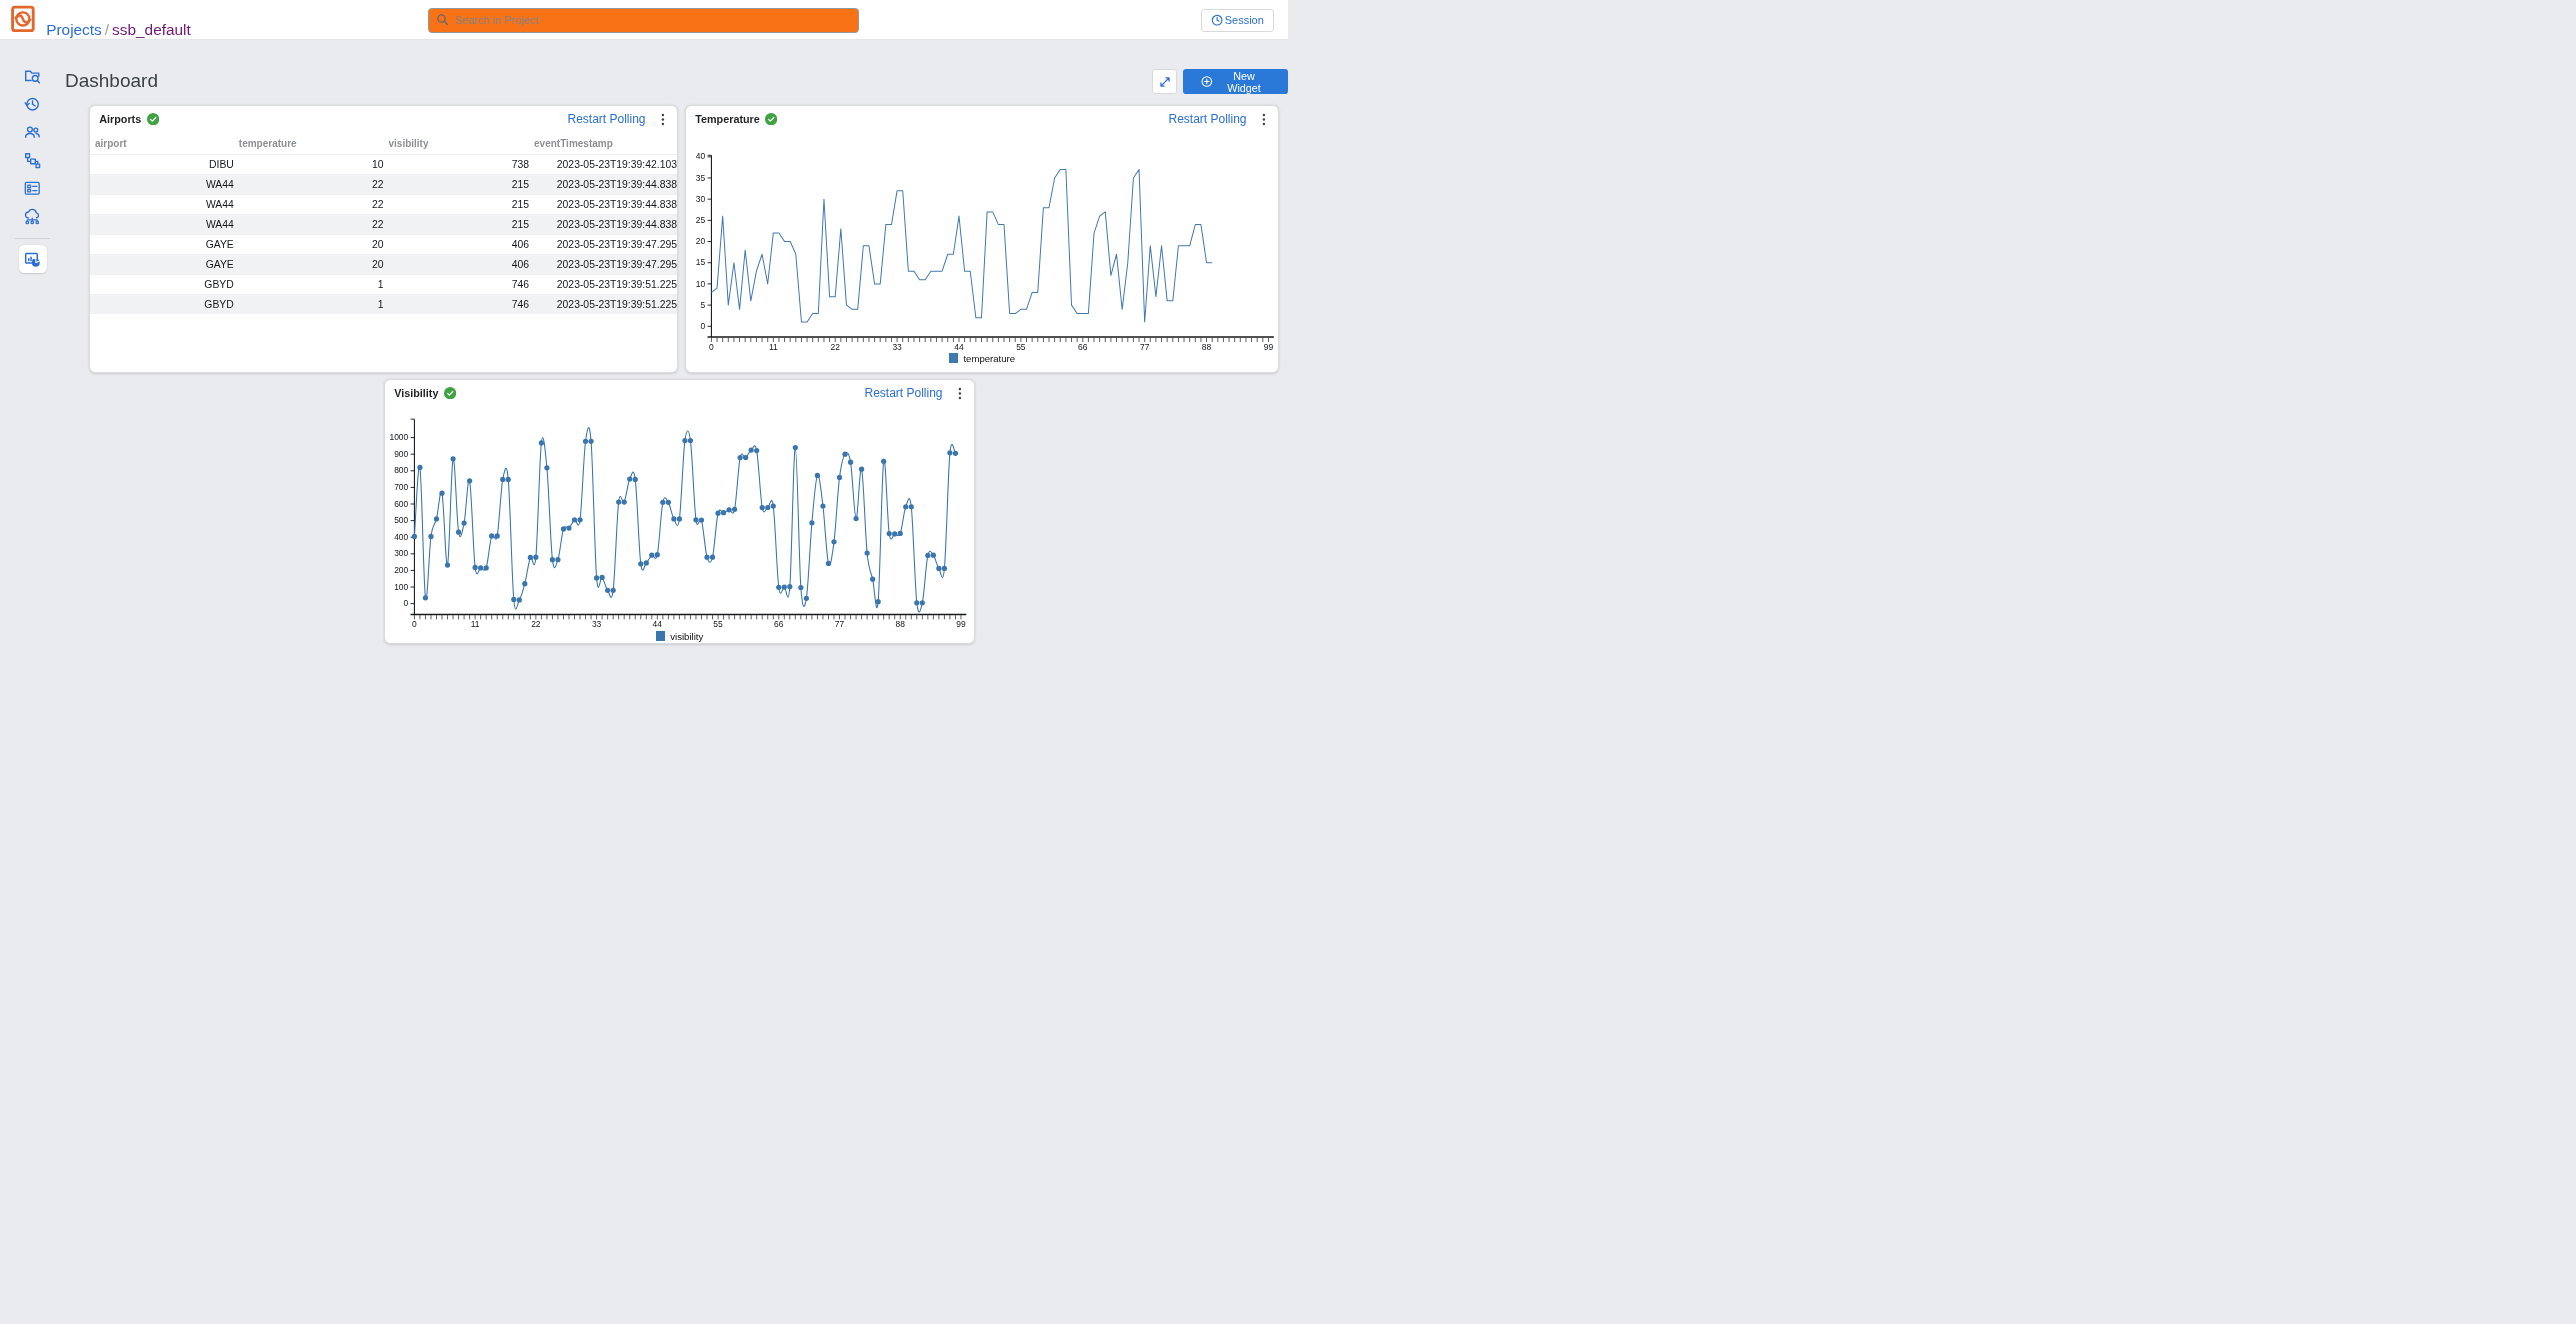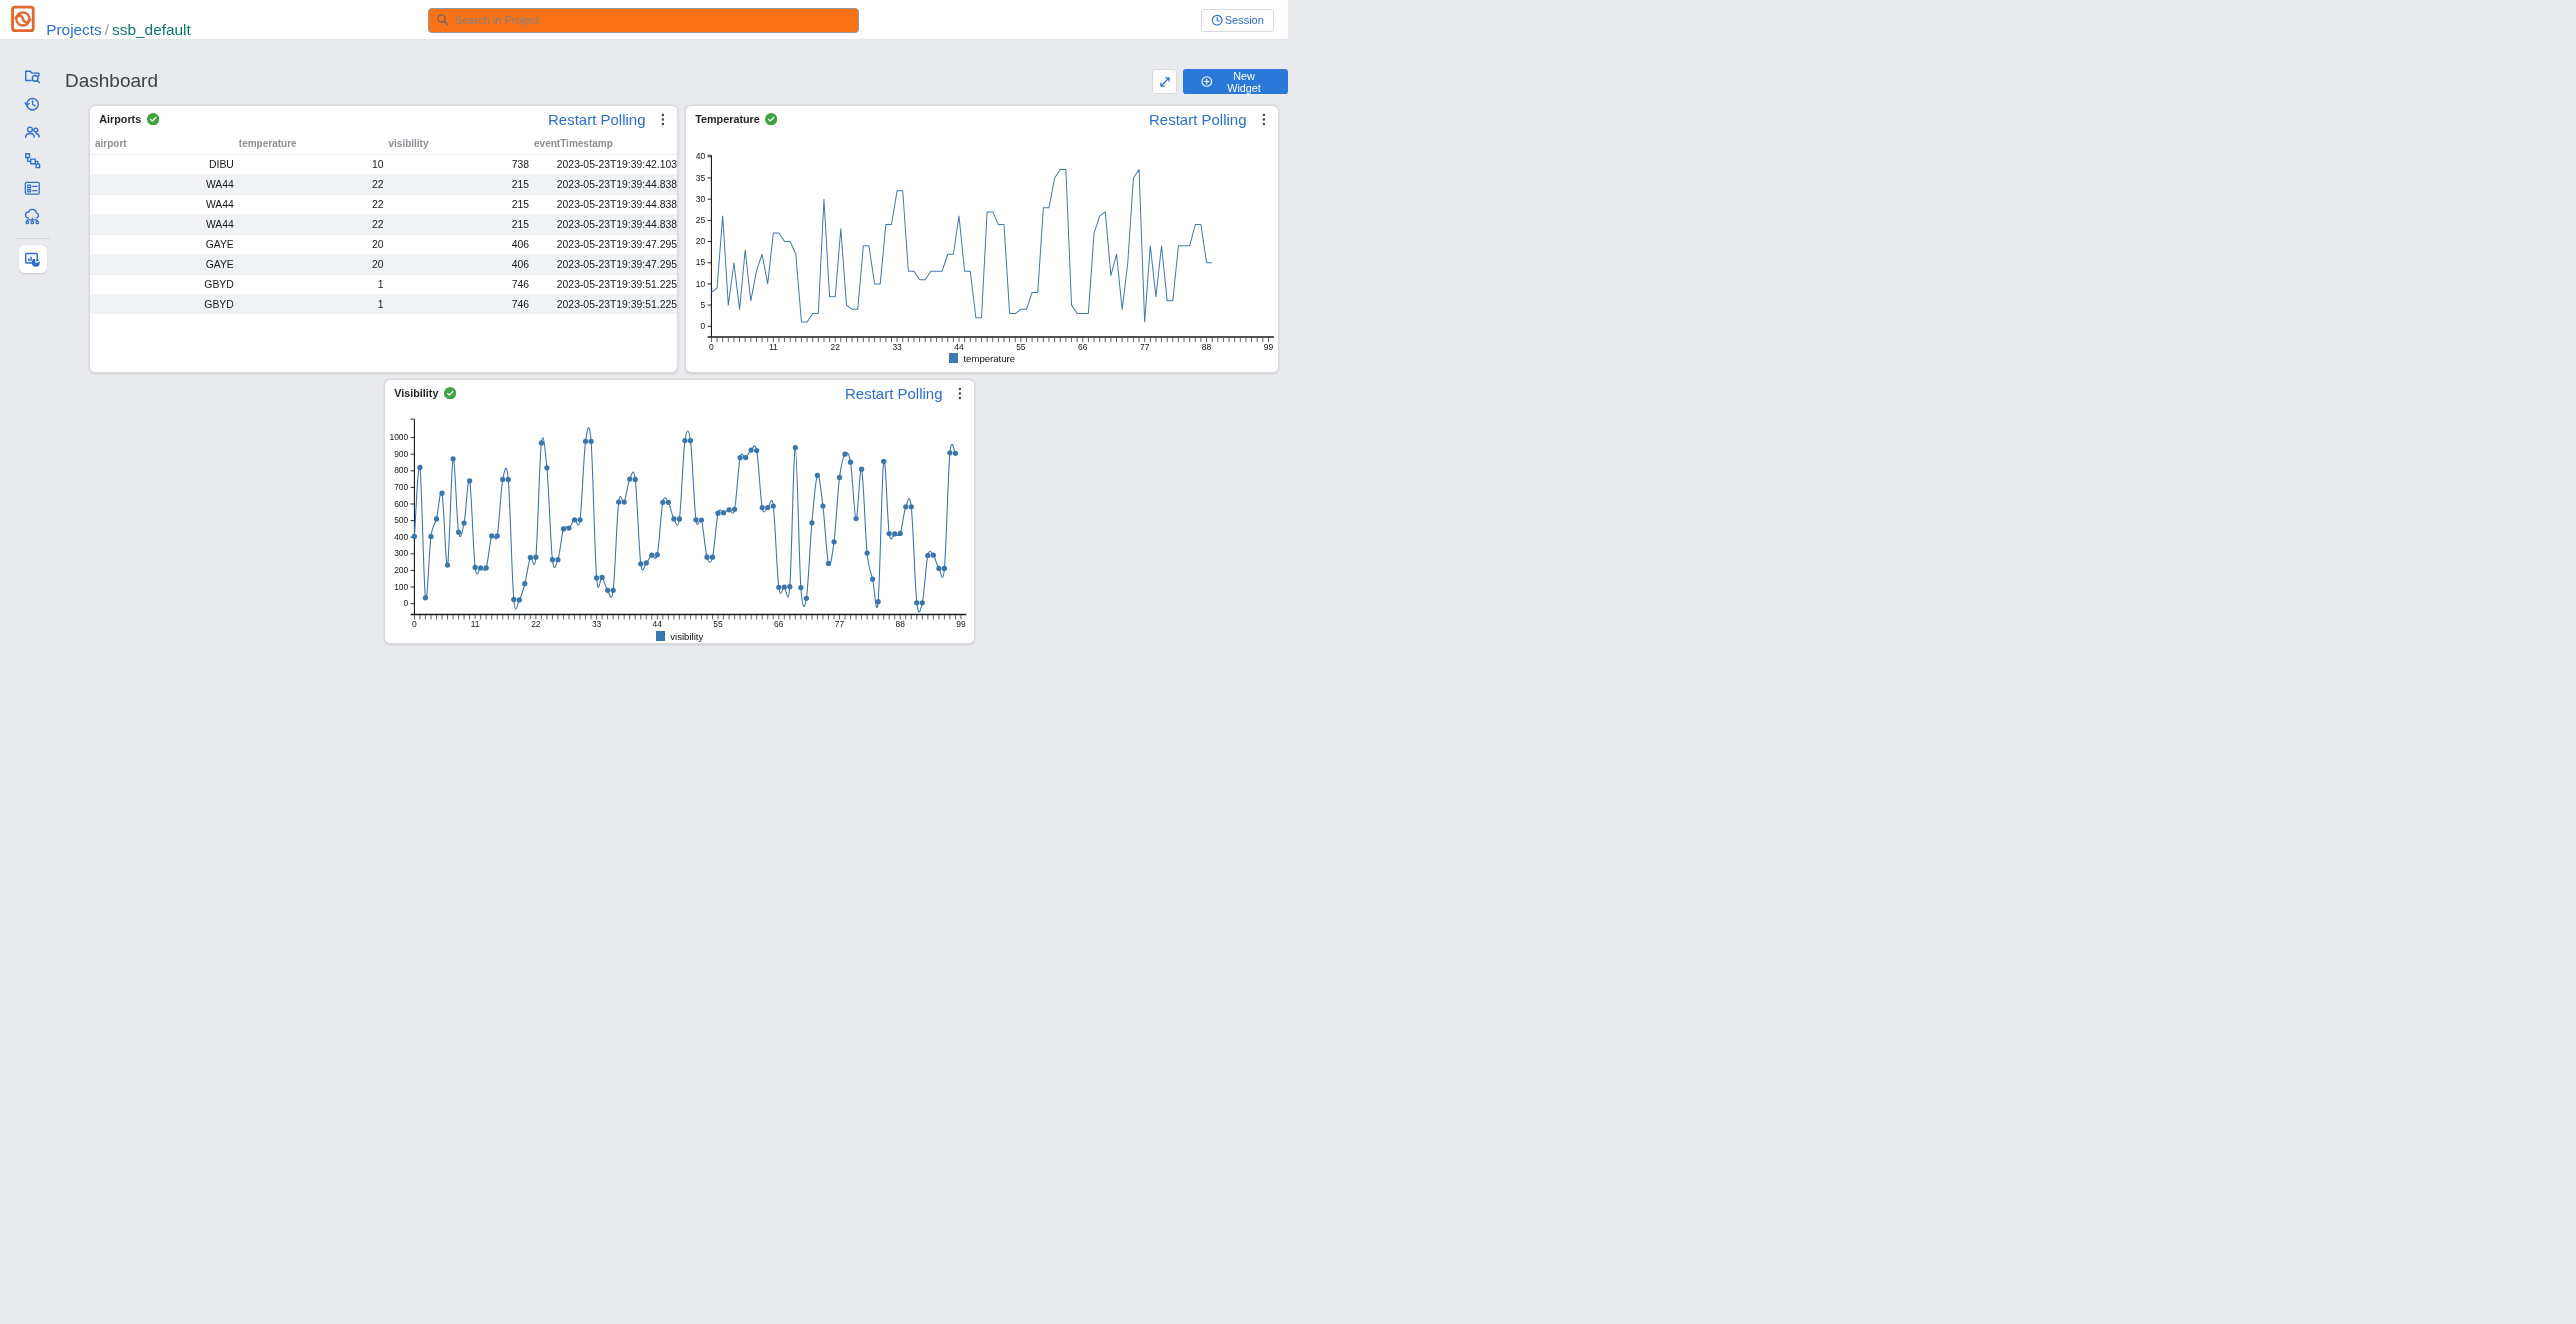--- a/index.html
+++ b/index.html
@@ -14,21 +14,21 @@
   
   .header {
     position: absolute; top:0; left:0; right:0; height:40px;
     background:#fff; border-bottom:0.8px solid #e4e6e9;
     display:flex; align-items:center; z-index:10;
   }
   .logo { width:28.5px; height:28.5px; margin-left:8.5px; flex:0 0 auto; }
   .breadcrumb { display:flex; align-items:baseline; gap:3px; margin-left:9.2px; font-size:15.4px; }
   .bc-root { color:#2a6fd2; cursor:pointer; }
   .bc-sep { color:#9aa0a6; }
-  .bc-current { color:#0f766e;margin-top:20px; }
+  .bc-current { color:#701a75;margin-top:20px; }
   .search-wrap {
     position:absolute; left:428px; top:7.7px; width:431px; height:25px;
   }
   .search-wrap input {
     width:100%; height:100%; border:0.8px solid #9199a2; border-radius:3.8px;
     padding:0 7.7px 0 26px; font-size:11px; color:#333;
     font-family:"Liberation Sans",sans-serif; outline:none; background:#f97316;
   }
   .search-wrap input::placeholder { color:#7b828b; }
   .search-icon { position:absolute; left:7.7px; top:5.8px; width:13px; height:13px; }
@@ -74,21 +74,21 @@
   }
   .card-airports   { left:65px;  top:105px; width:589px; height:268px; }
   .card-temperature{ left:661px; top:105px; width:594px; height:268px; }
   .card-visibility { left:360px; top:379px; width:591px; height:265px; }
   .card-header {
     height:23px; padding:3.1px 9.2px 0; display:flex; align-items:center;
   }
   .card-title { font-size:10.8px; font-weight:bold; color:#1f2327; }
   .status-icon { width:12.3px; height:12.3px; margin-left:5.4px; }
   .card-header .spacer { flex:1; }
-  .restart-link { color:#2a6fd2; font-size:15px; cursor:pointer; }
+  .restart-link { color:#2a6fd2; font-size:12px; cursor:pointer; }
   .kebab-btn { margin-left:12.3px; padding:1.5px 3.1px; cursor:pointer; display:flex; }
   
   .t-head {
     display:grid; grid-template-columns:24.5% 25.5% 24.8% 25.2%;
     height:25px; align-items:center; padding-top:3.1px;
   }
   .t-head .th { font-size:10px; color:#8b9197; padding-left:5px;font-weight:bold; }
   .t-body { height:160px; display:flex; flex-direction:column;text-align:right; }
   .tr {
     flex:1; display:grid; grid-template-columns:24.5% 25.5% 24.8% 25.2%;

